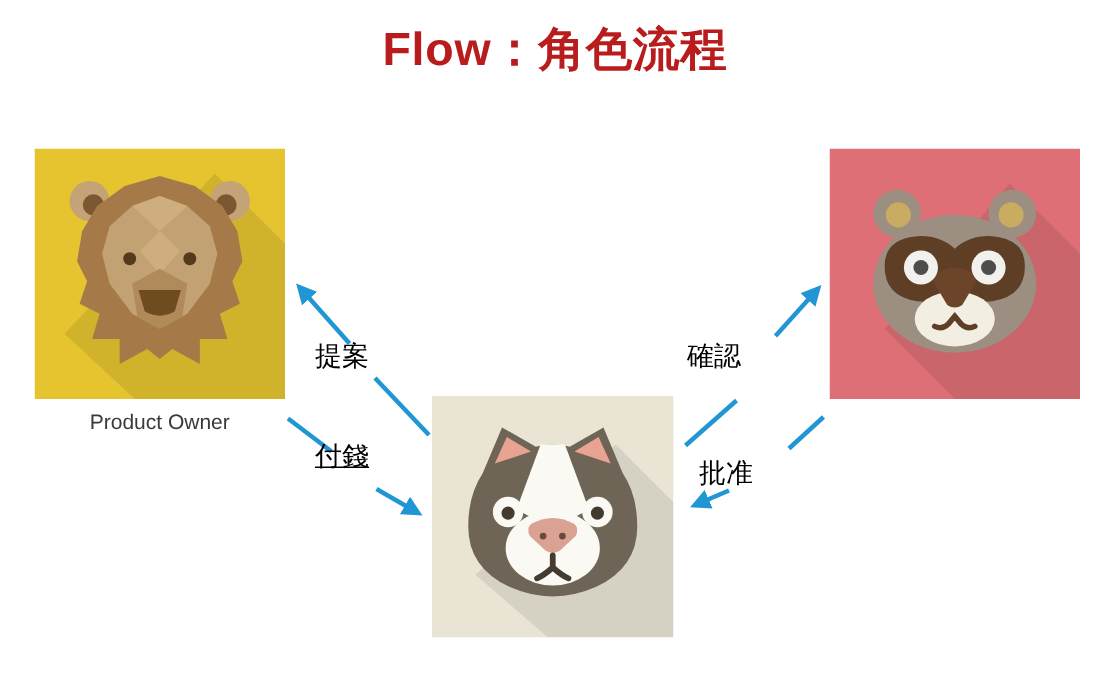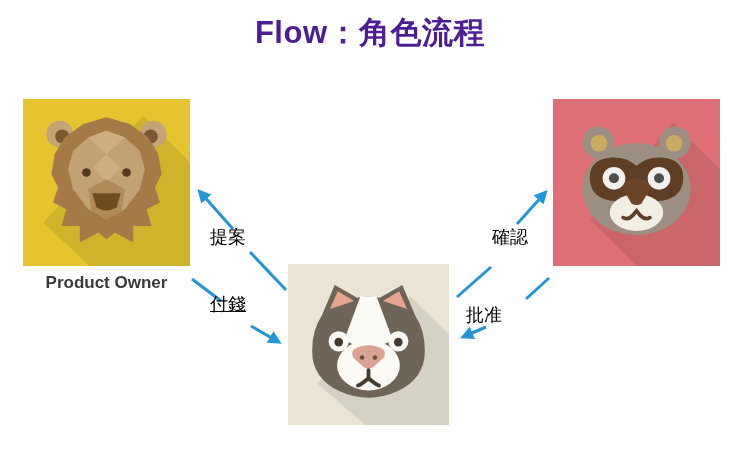--- a/index.html
+++ b/index.html
@@ -1,29 +1,29 @@
 <!DOCTYPE html>
 <html><head>
 <meta charset="utf-8">
 <style>
   html,body{margin:0;padding:0;background:#ffffff;}
   #stage{position:relative;width:740px;height:462px;background:#ffffff;overflow:hidden;
          font-family:"Liberation Sans","DejaVu Sans",sans-serif;}
   .page-title{position:absolute;left:0;top:12px;width:740px;text-align:center;
-              font-size:31px;font-weight:bold;color:#4c1d95;letter-spacing:0.5px;}
+              font-size:31px;font-weight:bold;color:#b91c1c;letter-spacing:0.5px;}
   .node{position:absolute;}
   .node svg{display:block;}
-  .node-label{margin-top:7px;text-align:center;font-size:17px;font-weight:bold;color:#3a3a3a;}
+  .node-label{margin-top:7px;text-align:center;font-size:14px;font-weight:normal;color:#3a3a3a;}
   #node-po{left:23px;top:99px;width:167px;}
   #node-pm{left:553px;top:99px;width:167px;}
   #node-ux{left:288px;top:264px;width:161px;}
   .arrow-label{position:absolute;width:56px;text-align:left;font-size:18px;color:#000000;}
   #lbl-proposal{left:210px;top:225px;}
   #lbl-pay{left:210px;top:292px;text-decoration:underline;}
-  #lbl-confirm{left:492px;top:225px;}
+  #lbl-confirm{left:458px;top:225px;}
   #lbl-approve{left:466px;top:303px;}
   #arrow-layer{position:absolute;left:0;top:0;pointer-events:none;}
 </style>
 </head>
 <body>
 
 <div id="stage">
 
   <div class="page-title">Flow：角色流程</div>
 

